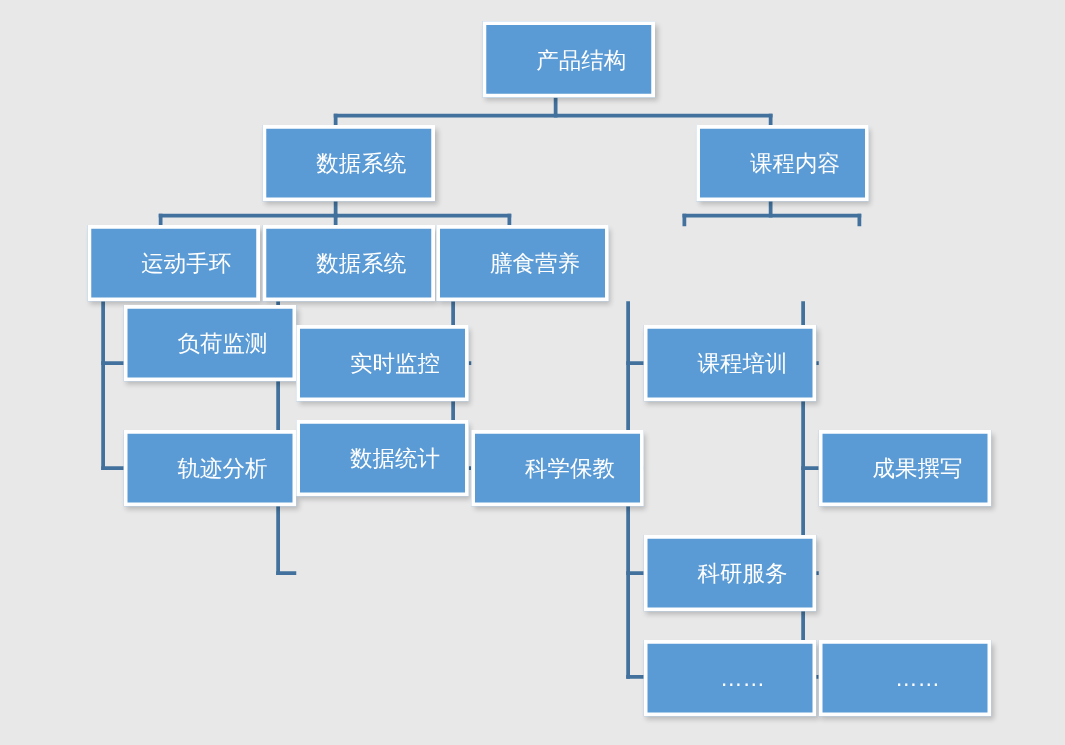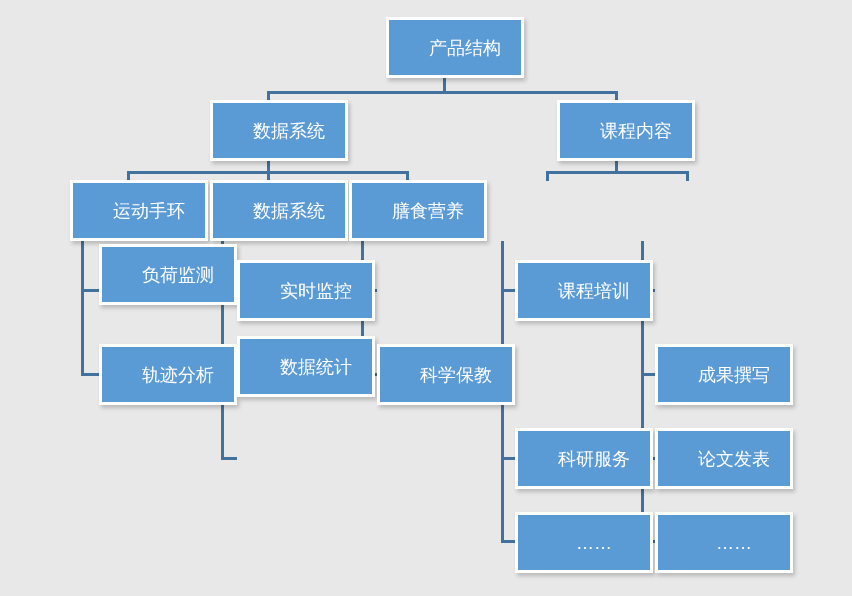--- a/index.html
+++ b/index.html
@@ -92,16 +92,15 @@
   <div class="node" style="left:237px;top:260px">实时监控</div>
   <div class="node" style="left:237px;top:336px">数据统计</div>
 
   <div class="node" style="left:377px;top:344px">科学保教</div>
 
   <div class="node" style="left:515px;top:260px">课程培训</div>
   <div class="node" style="left:515px;top:428px">科研服务</div>
   <div class="node" style="left:515px;top:512px">……</div>
 
   <div class="node" style="left:655px;top:344px">成果撰写</div>
-  <div class="node" style="left:655px;top:428px">论文发表</div>
   <div class="node" style="left:655px;top:512px">……</div>
 
 </div>
 
 </body></html>

